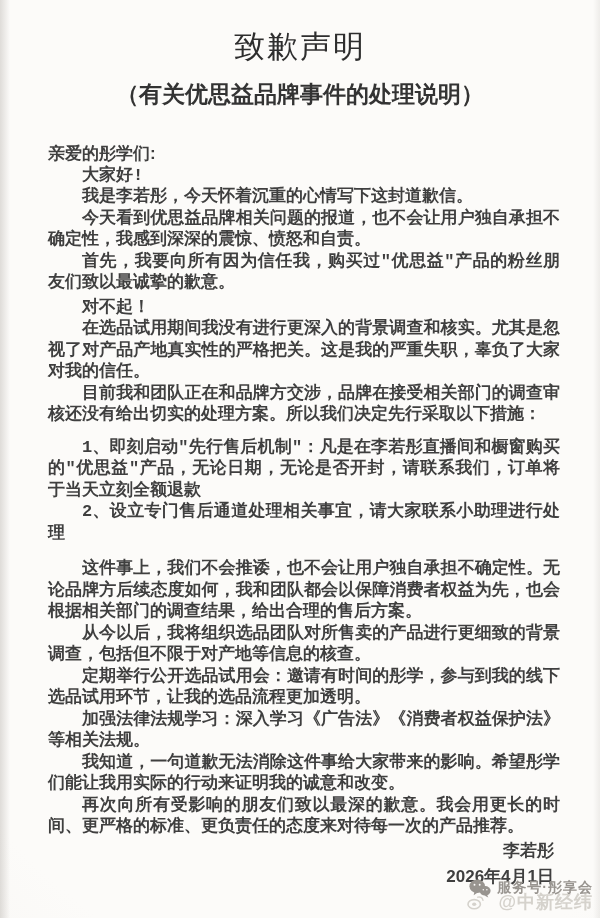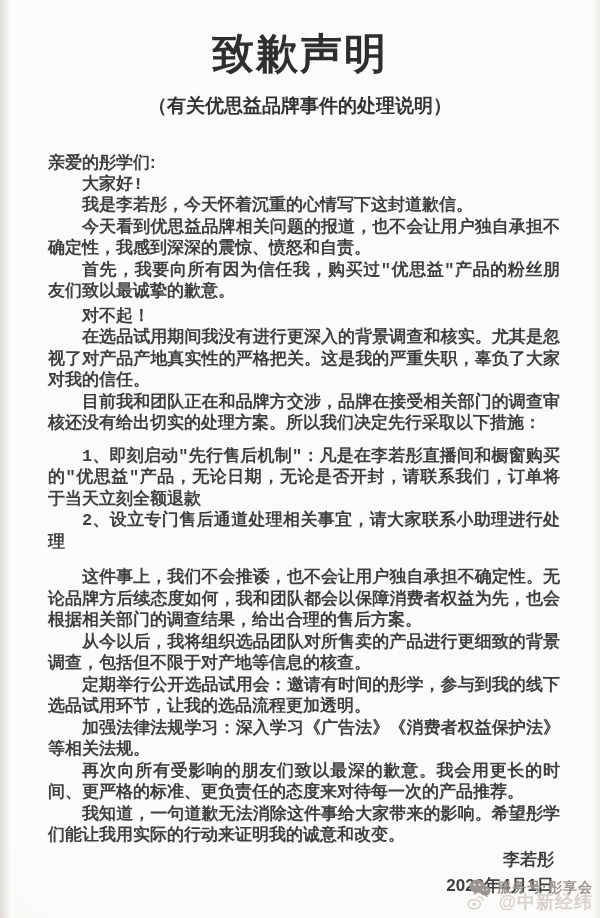--- a/index.html
+++ b/index.html
@@ -20,30 +20,30 @@
   }
   .edge-right {
     position: absolute; right: 0; top: 0; bottom: 0; width: 7px;
     background: linear-gradient(270deg, rgba(118,110,102,0.10), rgba(118,110,102,0));
     pointer-events: none;
   }
   .title {
     margin: 26px 0 0 0;
     text-align: center;
     font-family: "Liberation Serif", "DejaVu Serif", serif;
-    font-size: 42px;
-    font-weight: 700;
+    font-size: 31px;
+    font-weight: 400;
     letter-spacing: 2px;
     color: #2e2e2e;
   }
   .subtitle {
     margin: 11px 0 0 0;
     text-align: center;
     font-family: "Liberation Serif", "DejaVu Serif", serif;
-    font-size: 19px;
+    font-size: 23px;
     font-weight: 600;
     color: #333333;
   }
   .letter-body {
     margin-top: 33px;
     padding: 0 40px 0 48px;
     font-size: 17px;
     line-height: 21.5px;
     font-weight: 600;
     text-align: justify;
@@ -109,22 +109,22 @@
     <p class="indent">在选品试用期间我没有进行更深入的背景调查和核实。尤其是忽视了对产品产地真实性的严格把关。这是我的严重失职，辜负了大家对我的信任。</p>
     <p class="indent">目前我和团队正在和品牌方交涉，品牌在接受相关部门的调查审核还没有给出切实的处理方案。所以我们决定先行采取以下措施：</p>
 
     <p class="indent gap-m">1、即刻启动"先行售后机制"：凡是在李若彤直播间和橱窗购买的"优思益"产品，无论日期，无论是否开封，请联系我们，订单将于当天立刻全额退款</p>
     <p class="indent">2、设立专门售后通道处理相关事宜，请大家联系小助理进行处理</p>
 
     <p class="indent gap-l">这件事上，我们不会推诿，也不会让用户独自承担不确定性。无论品牌方后续态度如何，我和团队都会以保障消费者权益为先，也会根据相关部门的调查结果，给出合理的售后方案。</p>
     <p class="indent">从今以后，我将组织选品团队对所售卖的产品进行更细致的背景调查，包括但不限于对产地等信息的核查。</p>
     <p class="indent">定期举行公开选品试用会：邀请有时间的彤学，参与到我的线下选品试用环节，让我的选品流程更加透明。</p>
     <p class="indent">加强法律法规学习：深入学习《广告法》《消费者权益保护法》等相关法规。</p>
+    <p class="indent">我知道，一句道歉无法消除这件事给大家带来的影响。希望彤学们能让我用实际的行动来证明我的诚意和改变。</p>
     <p class="indent">再次向所有受影响的朋友们致以最深的歉意。我会用更长的时间、更严格的标准、更负责任的态度来对待每一次的产品推荐。</p>
-    <p class="indent">我知道，一句道歉无法消除这件事给大家带来的影响。希望彤学们能让我用实际的行动来证明我的诚意和改变。</p>
   </div>
 
   <div class="signature">
     <div>李若彤</div>
     <div>2026年4月1日</div>
   </div>
 
   <div class="watermark">
     <svg class="icon" width="17" height="16" viewBox="0 0 17 16">
       <ellipse cx="7.2" cy="10.2" rx="6.2" ry="4.6" fill="none" stroke="#d5d2cc" stroke-width="1.6"></ellipse>

